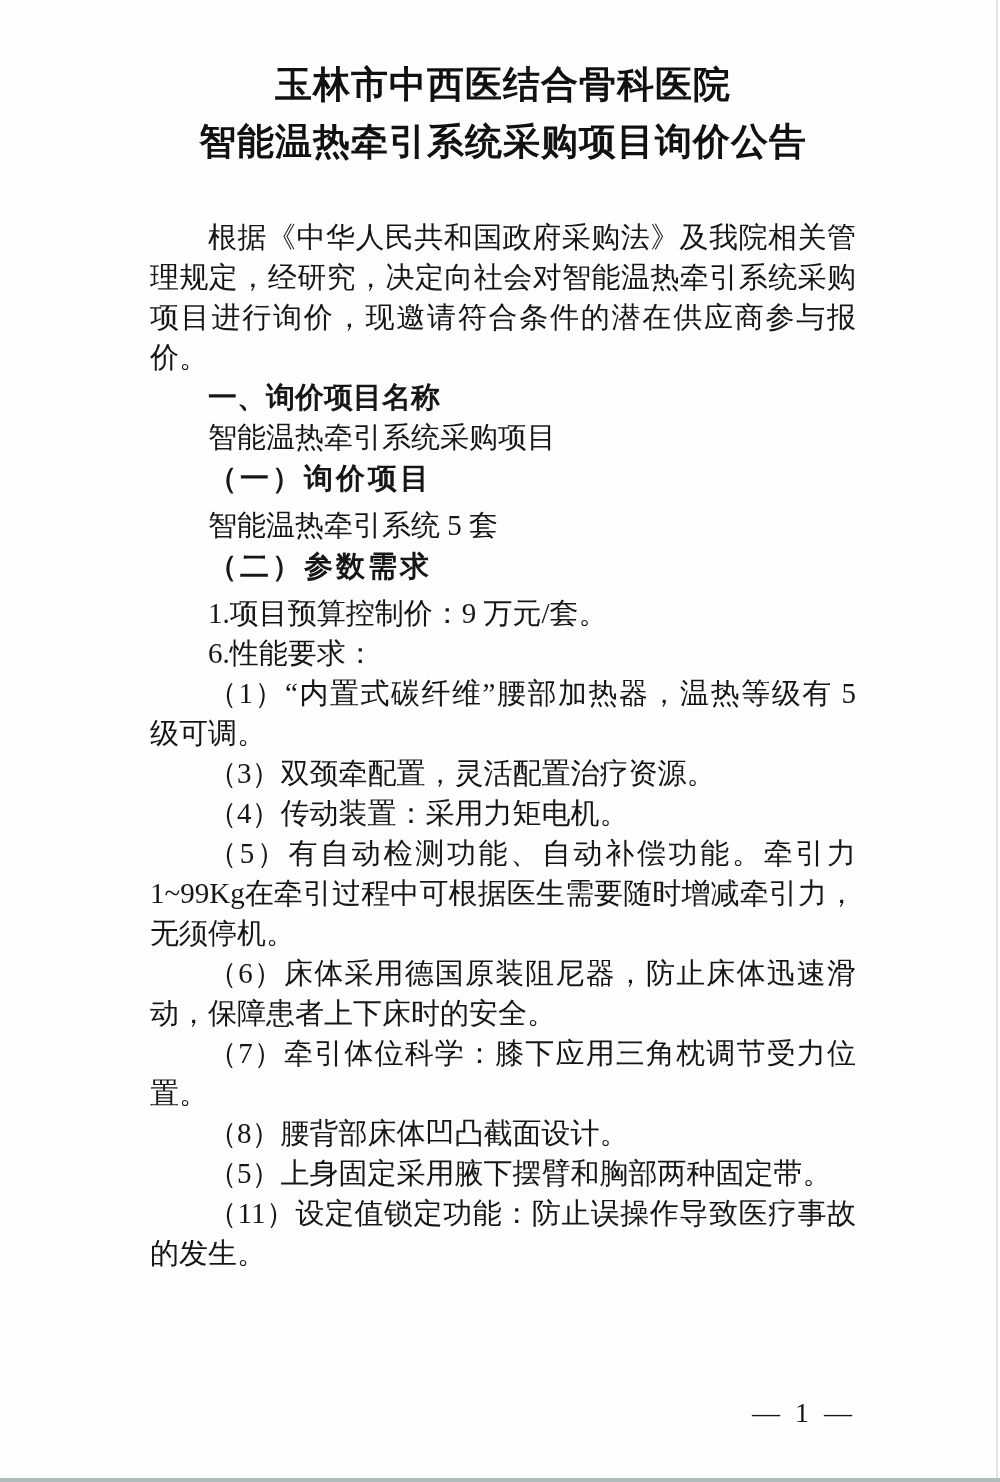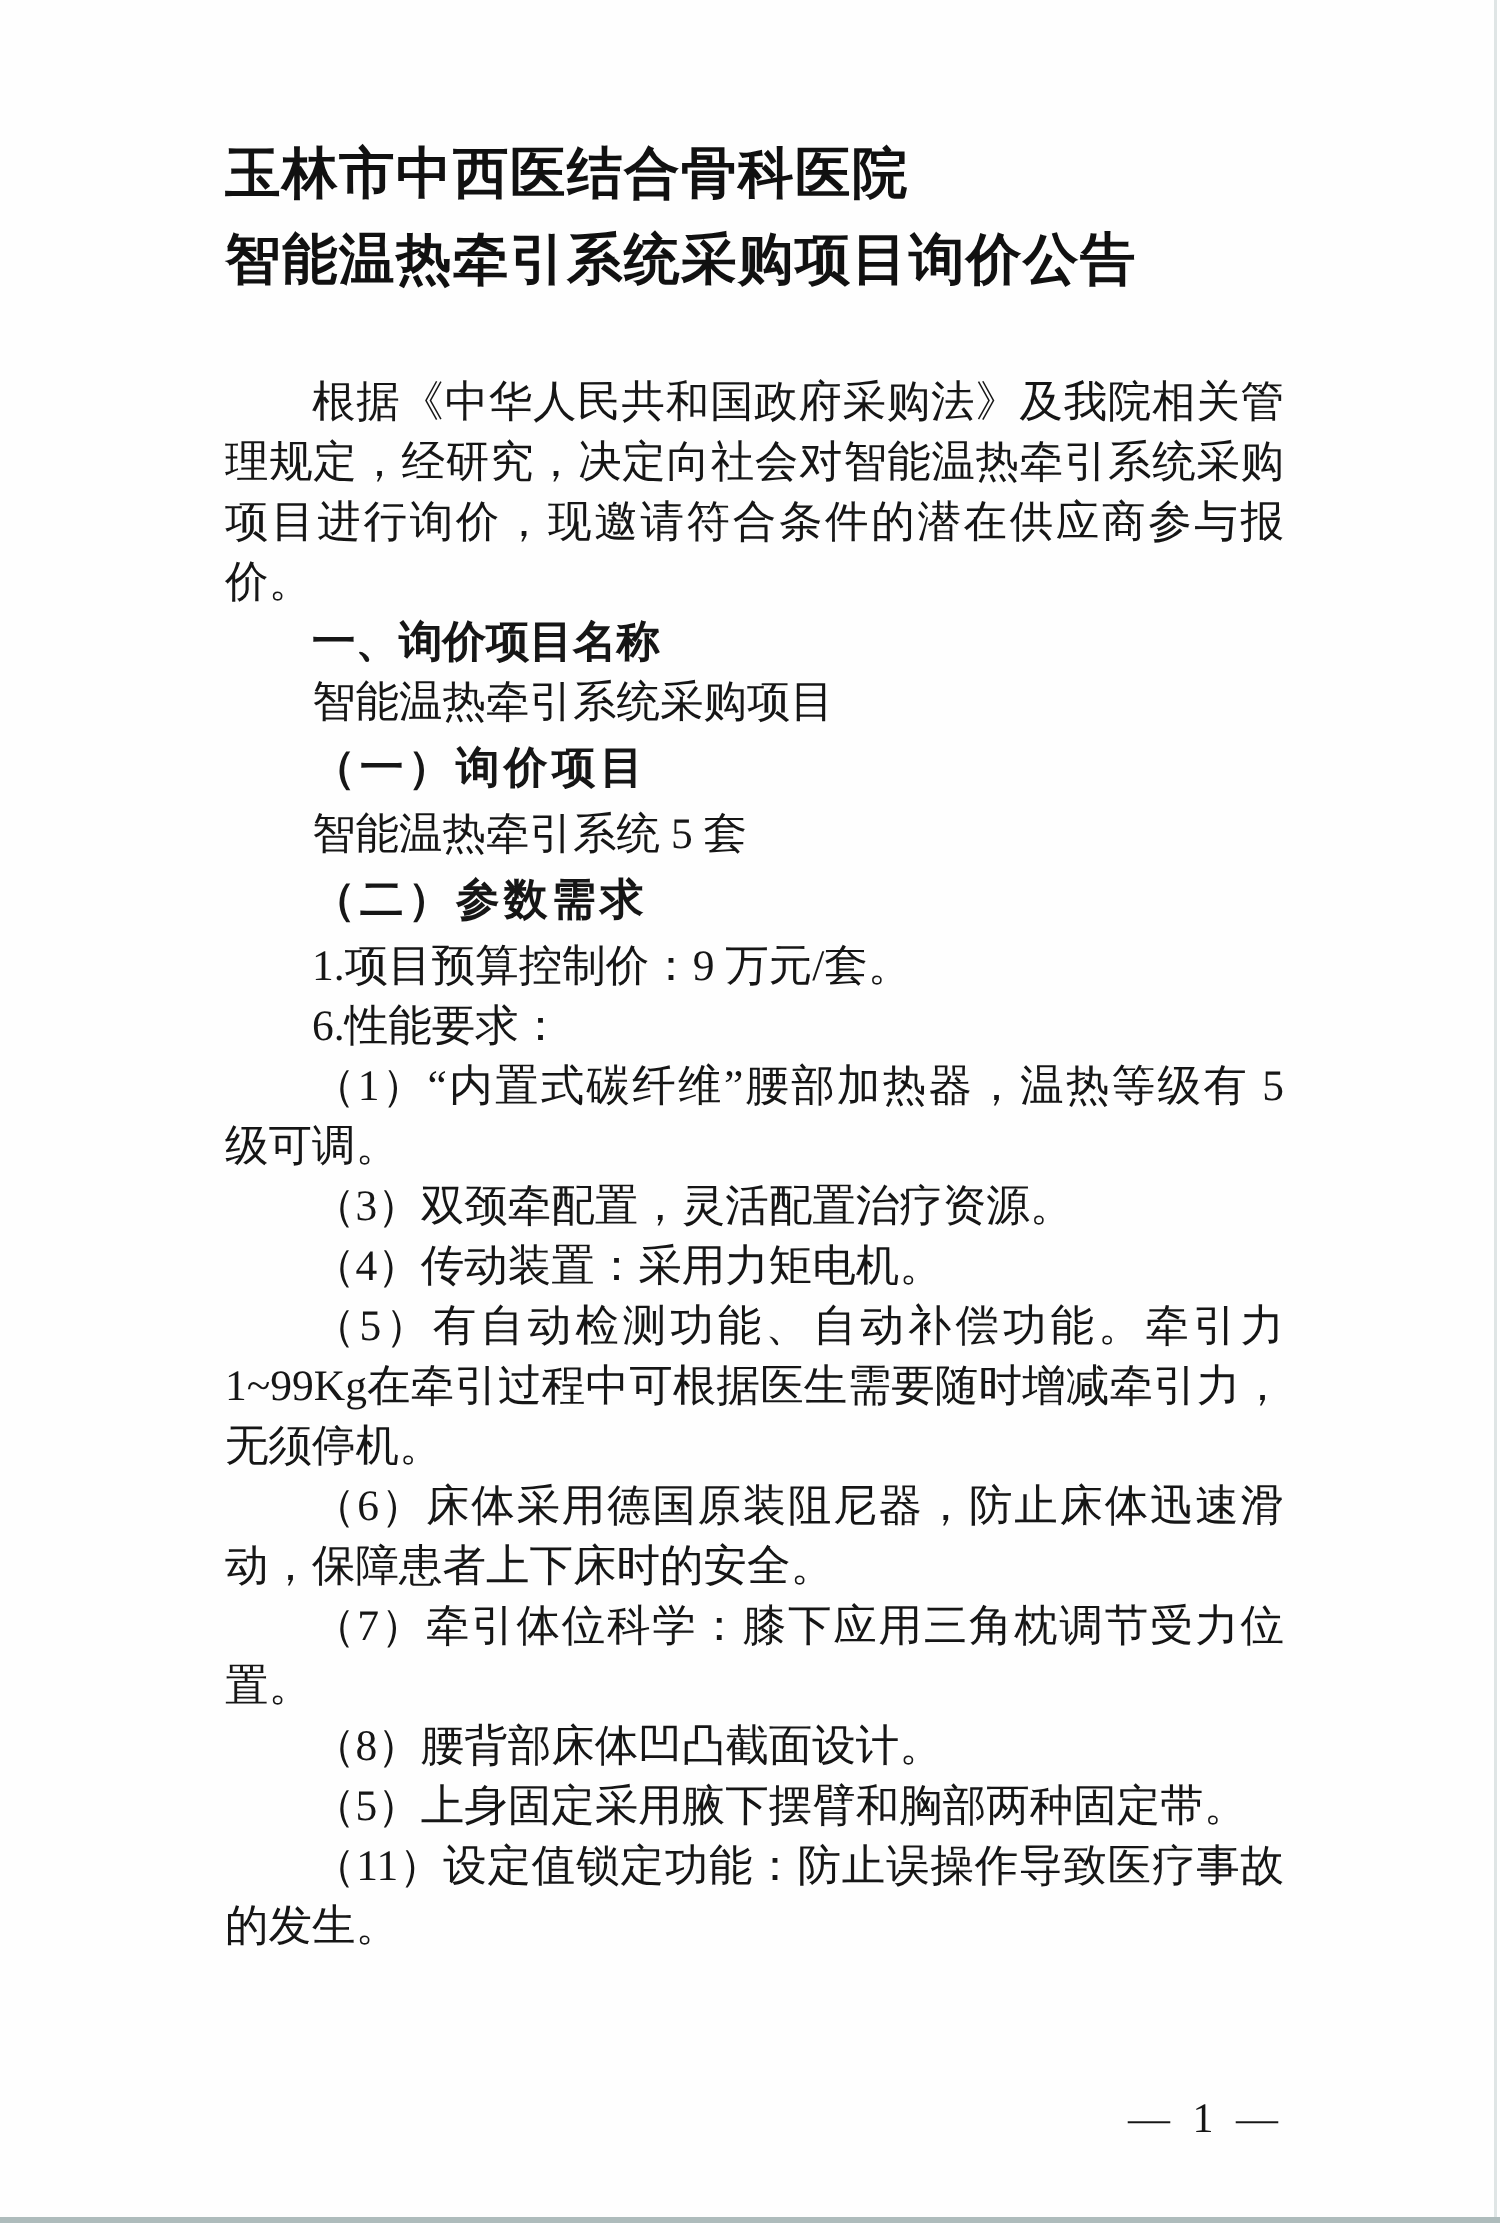--- a/index.html
+++ b/index.html
@@ -33,22 +33,22 @@
     height: 4px;
     background: #aebcbc;
   }
   .doc {
     position: absolute;
     top: 0;
     left: 150px;
     width: 706px;
   }
   .title-block {
-    margin-top: 87px;
-    text-align: left;
+    margin-top: 56px;
+    text-align: center;
     font-family: "Liberation Sans", "DejaVu Sans", sans-serif;
     font-weight: bold;
     font-size: 37px;
     line-height: 57px;
     letter-spacing: 1px;
     color: #111;
   }
   .body-text {
     margin-top: 47px;
     font-size: 29px;
@@ -63,20 +63,21 @@
     margin: 0;
     text-indent: 2em;
     font-family: "Liberation Sans", "DejaVu Sans", sans-serif;
     font-weight: bold;
   }
   .h-kai {
     margin: 4px 0;
     text-indent: 2em;
     font-weight: bold;
     letter-spacing: 3px;
+    font-family: Liberation Mono, monospace;
   }
   .page-number {
     position: absolute;
     top: 1396px;
     right: 144px;
     font-size: 28px;
     line-height: 34px;
     letter-spacing: 4px;
     color: #161616;
   }

